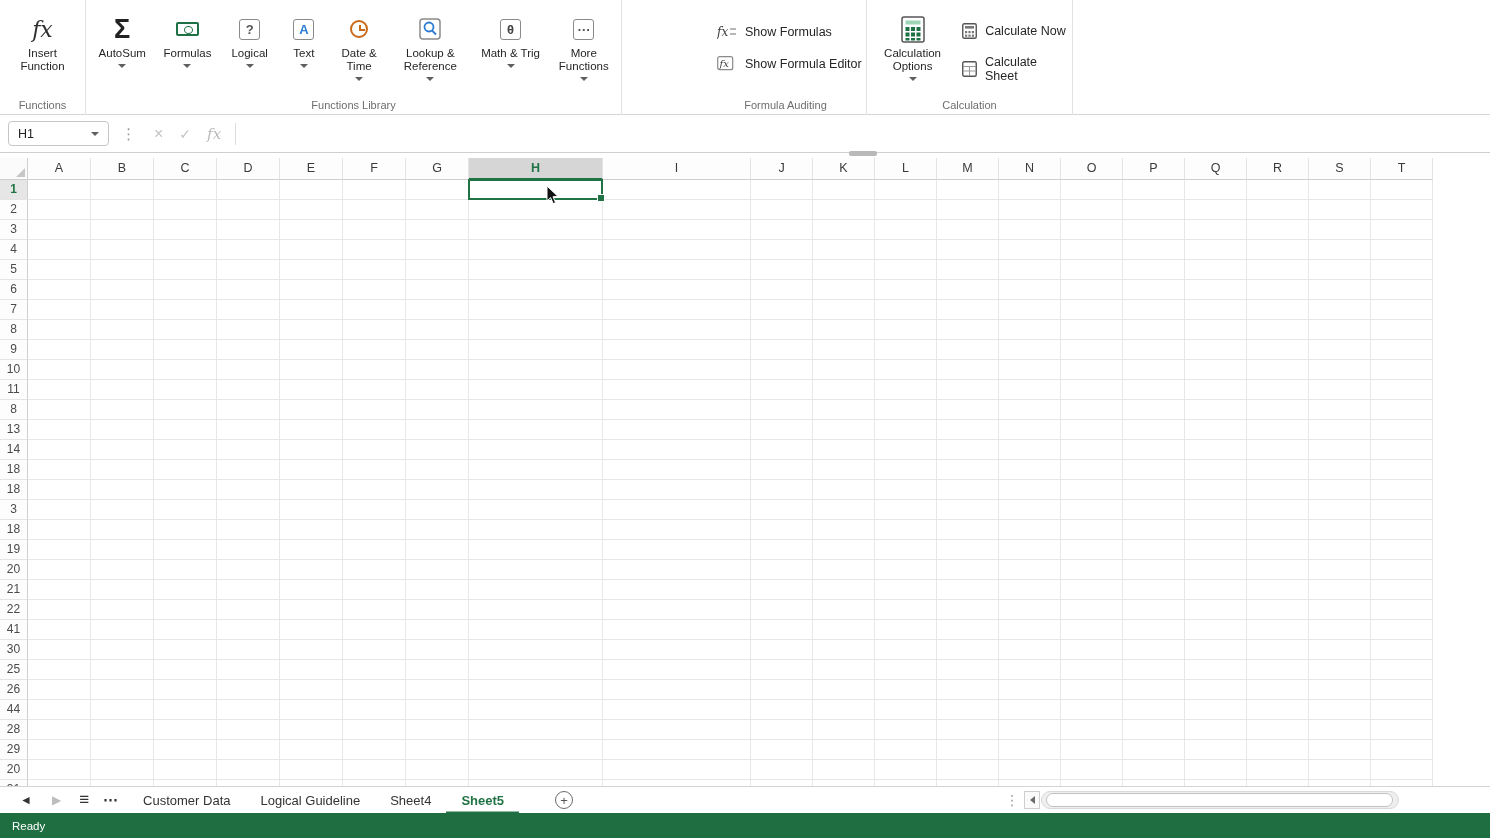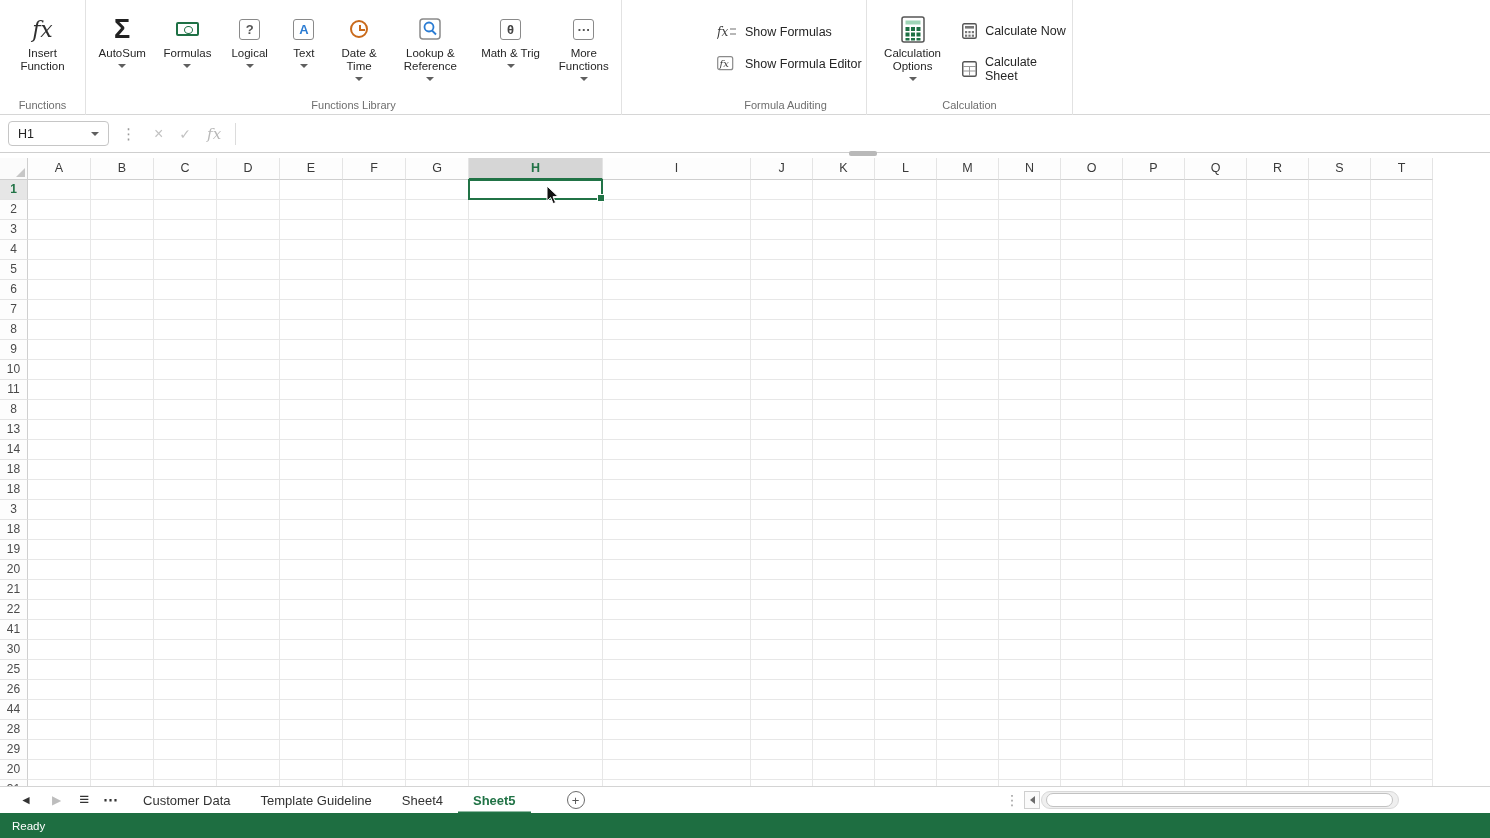--- a/index.html
+++ b/index.html
@@ -1023,21 +1023,21 @@
 <svg class="cursor" width="14" height="20">
   <path d="M1,1 L1,16 L4.6,12.6 L7.2,18.6 L9.6,17.6 L7,11.7 L12,11.5 Z" fill="#111" stroke="#fff" stroke-width="1"></path>
 </svg>
 
 <div class="sheetbar">
   <span class="sb-nav">◄</span>
   <span class="sb-nav disabled">▶</span>
   <span class="sb-burger">≡</span>
   <span class="sb-dots">⋯</span>
   <div class="tab">Customer Data</div>
-  <div class="tab">Template Guideline</div>
+  <div class="tab">Logical Guideline</div>
   <div class="tab">Sheet4</div>
   <div class="tab active">Sheet5</div>
   <div class="add-sheet">+</div>
   <span class="sb-vdots">⋮</span>
   <div class="sb-scroll-arrow"></div>
   <div class="sb-track">
     <div class="sb-thumb"></div>
   </div>
 </div>
 

